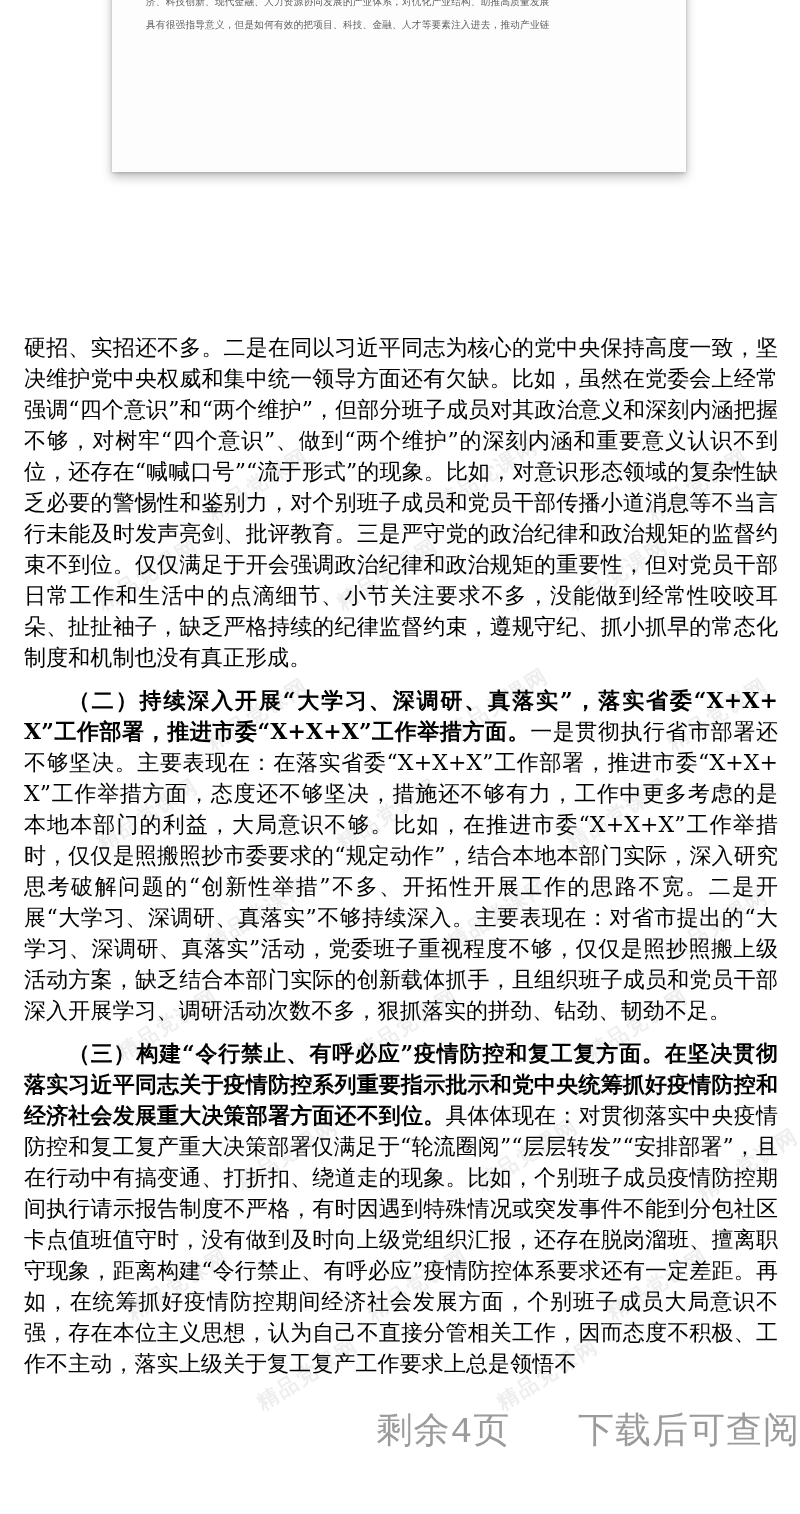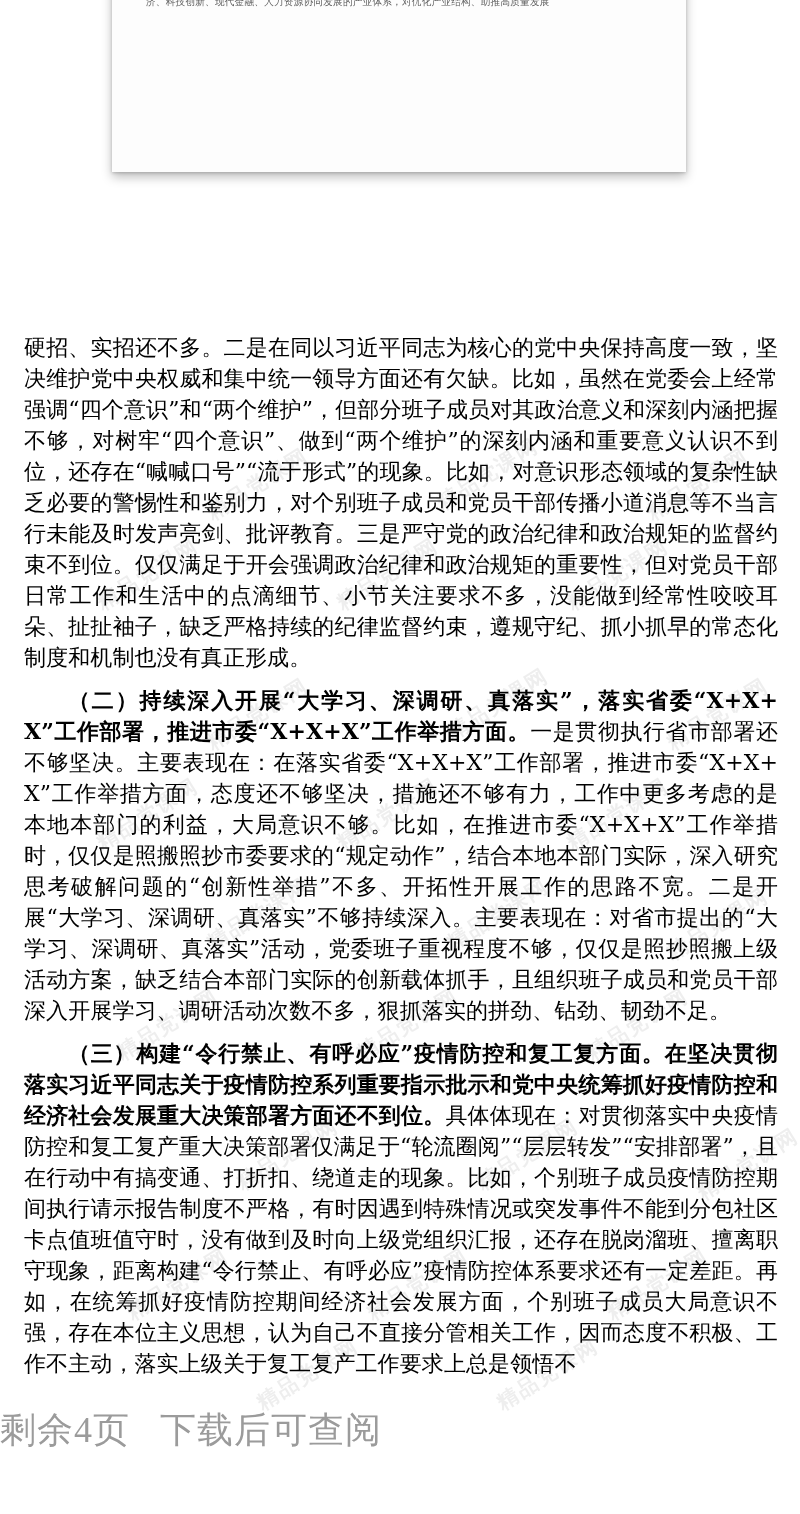--- a/index.html
+++ b/index.html
@@ -84,34 +84,35 @@
     pointer-events: none;
     font-family: "DejaVu Sans", "Liberation Sans", sans-serif;
   }
 
   
   #footer-notice {
     position: absolute;
     left: 0;
     top: 1406px;
     width: 800px;
-    text-align: left;
-    font-family: Liberation Serif, serif;
+    text-align: right;
+    font-family: Liberation Mono, monospace;
     font-size: 36px;
     color: #9b9b9b;
     letter-spacing: 1px;
     white-space: pre;
   }
 </style>
 </head>
 <body>
 
 <div id="page-card-top">
   <div class="card-inner">
     <div class="card-line">济、科技创新、现代金融、人力资源协同发展的产业体系，对优化产业结构、助推高质量发展</div>
+    <div class="card-line">具有很强指导意义，但是如何有效的把项目、科技、金融、人才等要素注入进去，推动产业链</div>
   </div>
 </div>
 
 <div id="watermark-layer">
     <div class="wm" style="left: 200px; top: 470px;">精品党课网</div>
     <div class="wm" style="left: 430px; top: 460px;">精品党课网</div>
     <div class="wm" style="left: 640px; top: 470px;">精品党课网</div>
     <div class="wm" style="left: 90px; top: 560px;">精品党课网</div>
     <div class="wm" style="left: 330px; top: 560px;">精品党课网</div>
     <div class="wm" style="left: 560px; top: 560px;">精品党课网</div>

